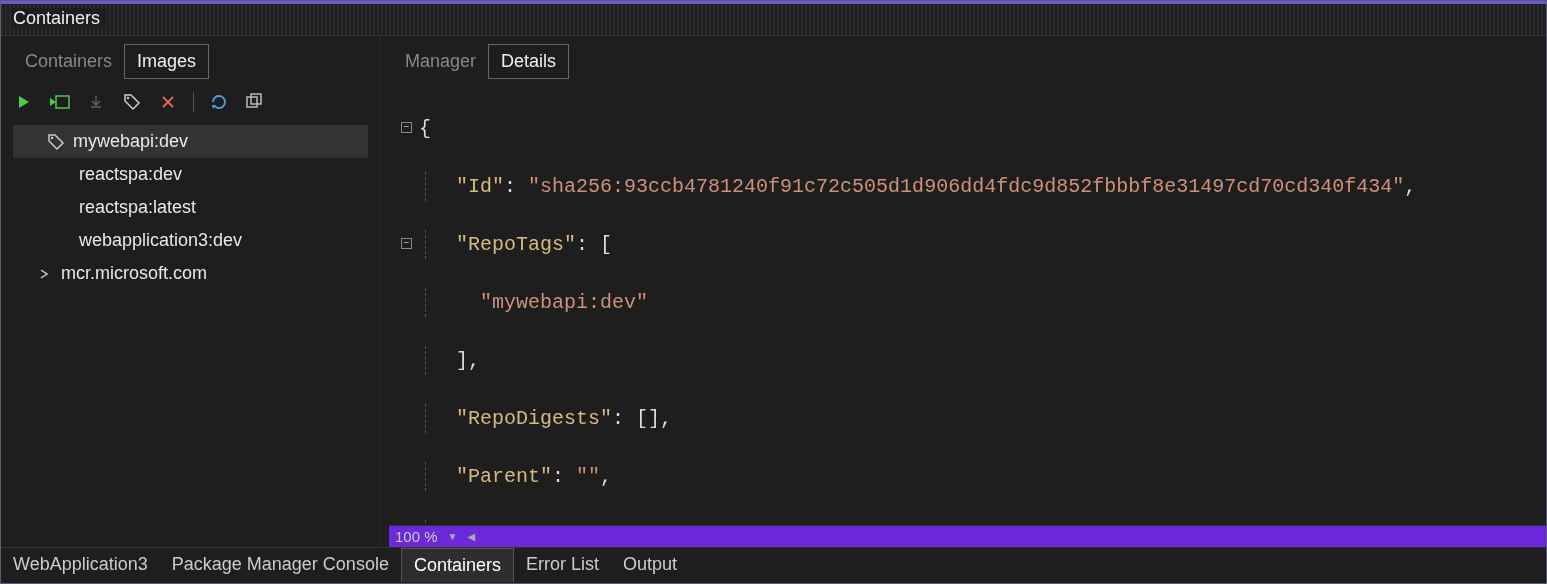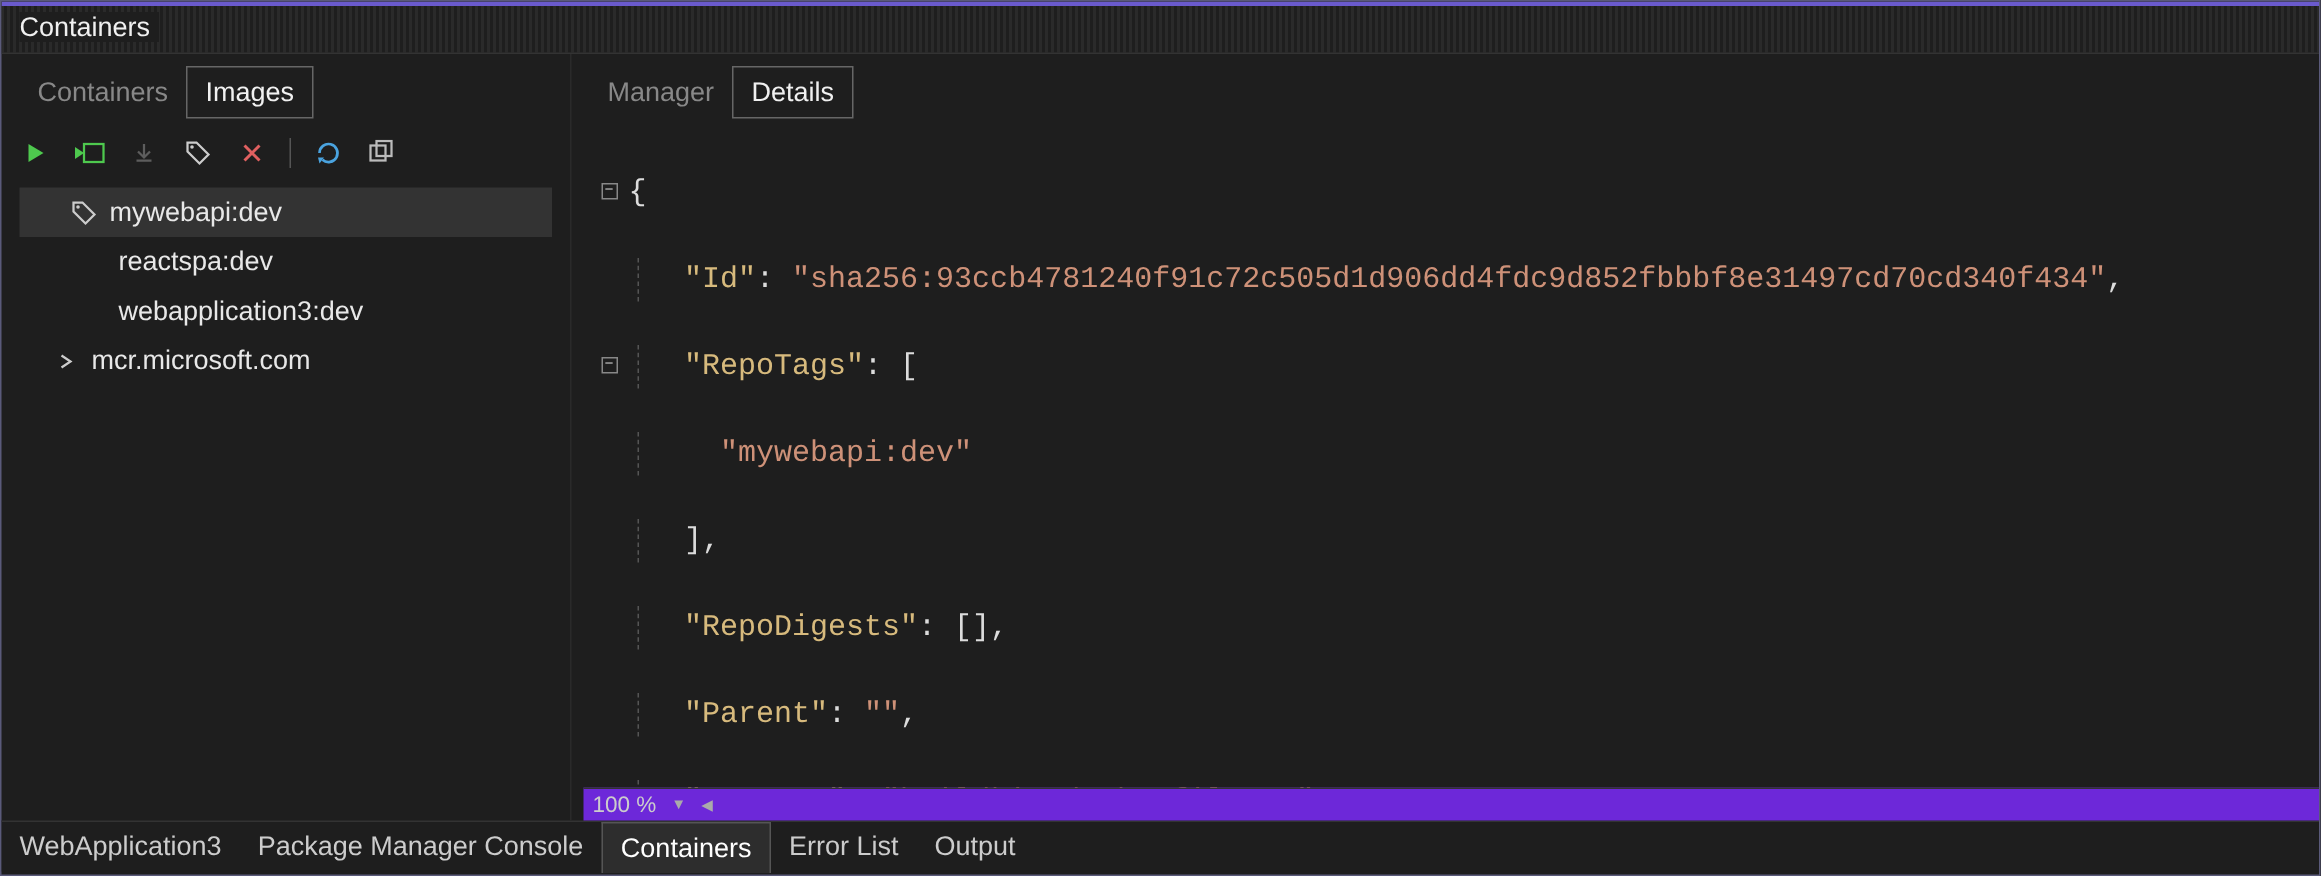--- a/index.html
+++ b/index.html
@@ -263,20 +263,23 @@
               <path d="M2 2h6l8 8-6 6-8-8V2z" fill="none" stroke="#ccc" stroke-width="1.5"></path>
               <circle cx="5" cy="5" r="1.2" fill="#ccc"></circle>
             </svg>
         </span>
         <span>mywebapi:dev</span>
       </div>
       <div class="row" style="padding-left:66px">
         <span>reactspa:dev</span>
       </div>
       <div class="row" style="padding-left:66px">
+        <span>reactspa:latest</span>
+      </div>
+      <div class="row" style="padding-left:66px">
         <span>webapplication3:dev</span>
       </div>
       <div class="row" style="padding-left:46px">
         <span class="chev">
           <svg width="10" height="10" viewBox="0 0 10 10">
               <path d="M2 1l6 4-6 4" fill="none" stroke="#ccc" stroke-width="1.5"></path>
             </svg>
         </span>
         <span>mcr.microsoft.com</span>
       </div>

